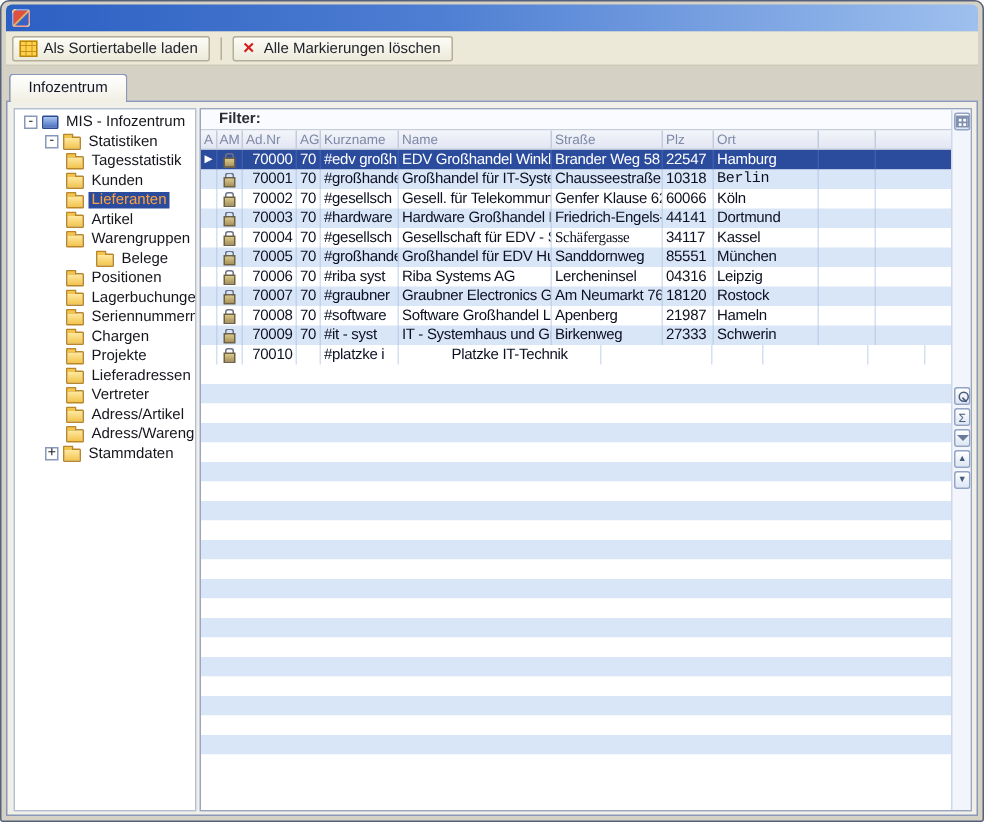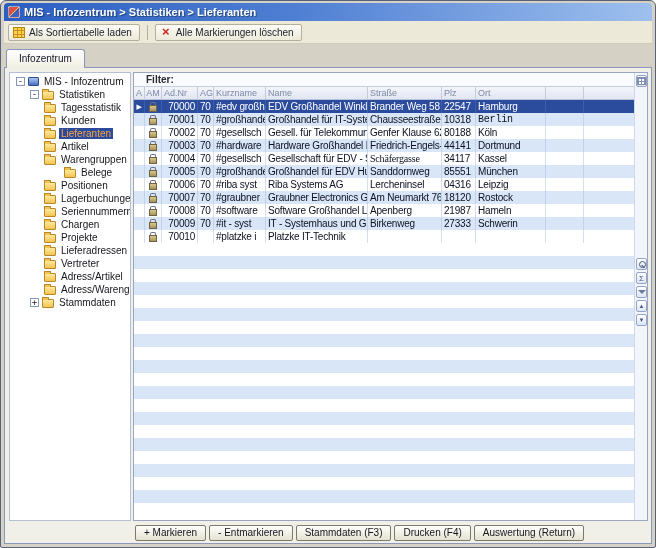--- a/index.html
+++ b/index.html
@@ -109,21 +109,20 @@
     background:linear-gradient(#fefefc,#e6e2d2);box-shadow:inset 0 1px 0 #ffffff;white-space:nowrap;
     font-family:"Liberation Sans","DejaVu Sans",sans-serif;}
 </style>
 </head>
 <body>
 
 <div class="window">
 
   <div class="titlebar">
     <span class="app-ico"></span>
-    <span class="title-text">MIS - Infozentrum &gt; Statistiken &gt; Lieferanten</span>
   </div>
 
   <div class="toolbar">
     <div class="tool-button">
       <span class="sort-table-icon"></span>
       <span>Als Sortiertabelle laden</span>
     </div>
     <div class="tb-sep"></div>
     <div class="tool-button">
       <span class="red-x-icon"></span>
@@ -271,21 +270,21 @@
             <div class="grid-row">
               <div class="cell cell-a" style="width: 11px;"></div>
               <div class="cell cell-am" style="width: 17px;">
                 <span class="lock"></span>
               </div>
               <div class="cell num" style="width: 36px;">70002</div>
               <div class="cell" style="width: 16px;">70</div>
               <div class="cell" style="width: 52px;">#gesellsch</div>
               <div class="cell" style="width: 102px;">Gesell. für Telekommunikation</div>
               <div class="cell" style="width: 74px;">Genfer Klause 62</div>
-              <div class="cell" style="width: 34px;">80188</div>
+              <div class="cell" style="width: 34px;">60066</div>
               <div class="cell" style="width: 70px;">Köln</div>
               <div class="cell" style="width: 38px;"></div>
               <div class="cell filler"></div>
             </div>
             <div class="grid-row alt">
               <div class="cell cell-a" style="width: 11px;"></div>
               <div class="cell cell-am" style="width: 17px;">
                 <span class="lock"></span>
               </div>
               <div class="cell num" style="width: 36px;">70003</div>
@@ -389,21 +388,21 @@
               <div class="cell filler"></div>
             </div>
             <div class="grid-row">
               <div class="cell cell-a" style="width: 11px;"></div>
               <div class="cell cell-am" style="width: 17px;">
                 <span class="lock"></span>
               </div>
               <div class="cell num" style="width: 36px;">70010</div>
               <div class="cell" style="width: 16px;"></div>
               <div class="cell" style="width: 52px;">#platzke i</div>
-              <div class="cell" style="width: 102px;">Platzke IT-Technik</div>
+              <div class="cell" style="width: 102px; margin-left: 33px;">Platzke IT-Technik</div>
               <div class="cell" style="width: 74px;"></div>
               <div class="cell" style="width: 34px;"></div>
               <div class="cell" style="width: 70px;"></div>
               <div class="cell" style="width: 38px;"></div>
               <div class="cell filler"></div>
             </div>
             <div class="grid-row"></div>
             <div class="grid-row alt"></div>
             <div class="grid-row"></div>
             <div class="grid-row alt"></div>
@@ -430,22 +429,15 @@
             <div class="rail-btn icon-magnifier" style="top: 185px;"></div>
             <div class="rail-btn icon-sigma" style="top: 199px;"></div>
             <div class="rail-btn icon-funnel" style="top: 213px;"></div>
             <div class="rail-btn icon-up" style="top: 227px;"></div>
             <div class="rail-btn icon-down" style="top: 241px;"></div>
           </div>
       </div>
 
     </div>
 
-    <div class="footer-row">
-        <button class="fbtn">+ Markieren</button>
-        <button class="fbtn">- Entmarkieren</button>
-        <button class="fbtn">Stammdaten (F3)</button>
-        <button class="fbtn">Drucken (F4)</button>
-        <button class="fbtn">Auswertung (Return)</button>
-      </div>
   </div>
 
 </div>
 
 </body></html>

